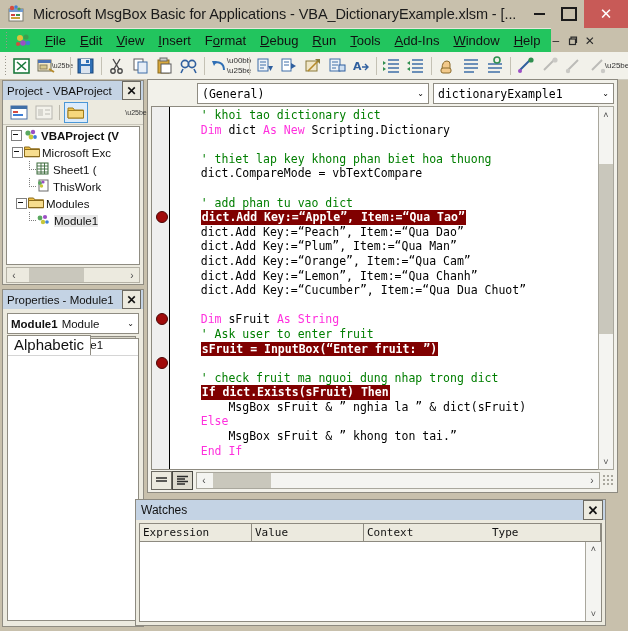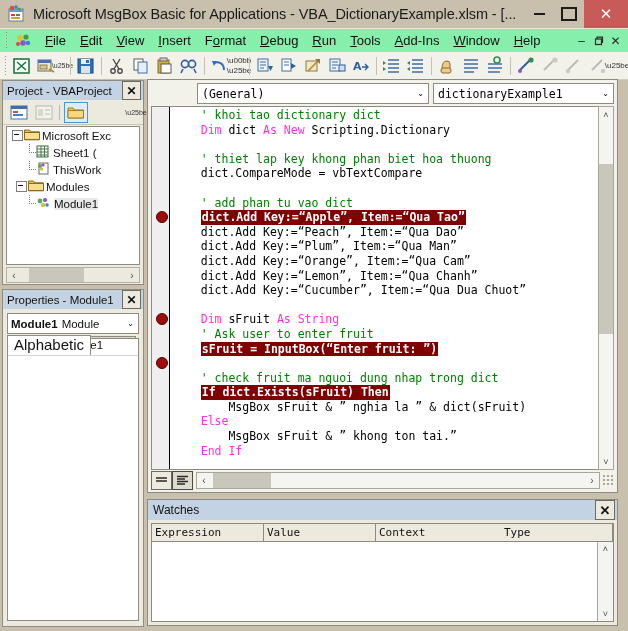--- a/index.html
+++ b/index.html
@@ -38,22 +38,22 @@
     font-size: 13px; color: #1b1b1b;
   }
   .tb-btn.close {
     width: 44px; height: 28px; background: #c85a57; color: #fff; font-size: 15px;
   }
   .minglyph { display:block; width:11px; height:2px; background:#1b1b1b; }
   .maxglyph { display:block; width:12px; height:10px; border:2px solid #1b1b1b; }
 
   
   .menubar {
-    position: absolute; left: 0; top: 28px; width: 628px; height: 24px;
-    background: #86efac;
+    position: absolute; left: 0; top: 28px; width: 551px; height: 24px;
+    background: #22c55e;
     border-top: 1px solid #e7e5dc;
     display: flex; align-items: center;
   }
   .menu-grip {
     width: 9px; height: 18px; margin-left: 3px; flex: none;
     background-image: radial-gradient(#9a978c 40%, transparent 41%);
     background-size: 3px 3px; background-position: 2px 2px;
     background-repeat: repeat-y;
   }
   .menu-logo { width: 20px; height: 18px; position: relative; margin: 0 4px 0 2px; flex:none; }
@@ -263,21 +263,21 @@
   }
   .ch-thumb { position: absolute; left: 16px; top: 0; bottom: 0; width: 58px; background: #c9c7bc; }
   .grip-dots {
     width: 12px; height: 12px; margin-left: 2px; flex:none;
     background-image: radial-gradient(#a9a79d 40%, transparent 41%);
     background-size: 4px 4px;
   }
 
   
   .watches {
-    position: absolute; left: 147px; top: 499px; width: 471px; height: 127px;
+    position: absolute; left: 135px; top: 499px; width: 471px; height: 127px;
     background: #eceadf; border: 1px solid #8d8a80; box-sizing: border-box;
   }
   .watch-head {
     height: 20px; background: #c4d3e4; display: flex; align-items: center;
     padding-left: 5px; font-size: 12px; color: #111;
   }
   .watch-head .wtitle { flex: 1 1 auto; }
   .watch-x {
     width: 18px; height: 18px; margin-right: 2px; background: #eceadf;
     border: 1px solid #6c6a62; display: flex; align-items: center; justify-content: center;
@@ -568,20 +568,32 @@
         <span class="ptool sel">
           <svg width="18" height="14" viewBox="0 0 18 14">
             <path d="M1 3 h5 l1.5 2 h9 v8 h-15.5 z" fill="#f0c44a" stroke="#a07c1c"></path>
             <path d="M1 5.5 h15.5 v7.5 h-15.5 z" fill="#f6d87c" stroke="#a07c1c"></path>
           </svg>
         </span>
         <span class="ptool-more">\u25be</span>
       </div>
       <div class="proj-tree">
 
+        <div class="tree-row" style="padding-left:4px">
+          <span class="exp-box"></span>
+          <span class="tw">
+            <svg width="16" height="14" viewBox="0 0 16 14">
+              <circle cx="5" cy="5" r="2.6" fill="#5aa85f"></circle>
+              <circle cx="10" cy="4" r="2.2" fill="#9b4fc4"></circle>
+              <circle cx="8" cy="9" r="2.4" fill="#c7c73a"></circle>
+              <circle cx="12" cy="9" r="1.9" fill="#3f7fd6"></circle>
+            </svg>
+          </span>
+          <span class="tree-label" style="font-weight:bold">VBAProject (V</span>
+        </div>
 
         <div class="tree-row" style="padding-left:5px">
           <span class="exp-box"></span>
           <span class="tw">
             <svg width="16" height="13" viewBox="0 0 16 13">
               <path d="M0.5 2 h5 l1.3 1.8 h8.7 v8 h-15 z" fill="#efbf45" stroke="#8a6a1c"></path>
               <path d="M0.5 4.5 h15 v7 h-15 z" fill="#f7dd8e" stroke="#8a6a1c"></path>
             </svg>
           </span>
           <span class="tree-label">Microsoft Exc</span>

